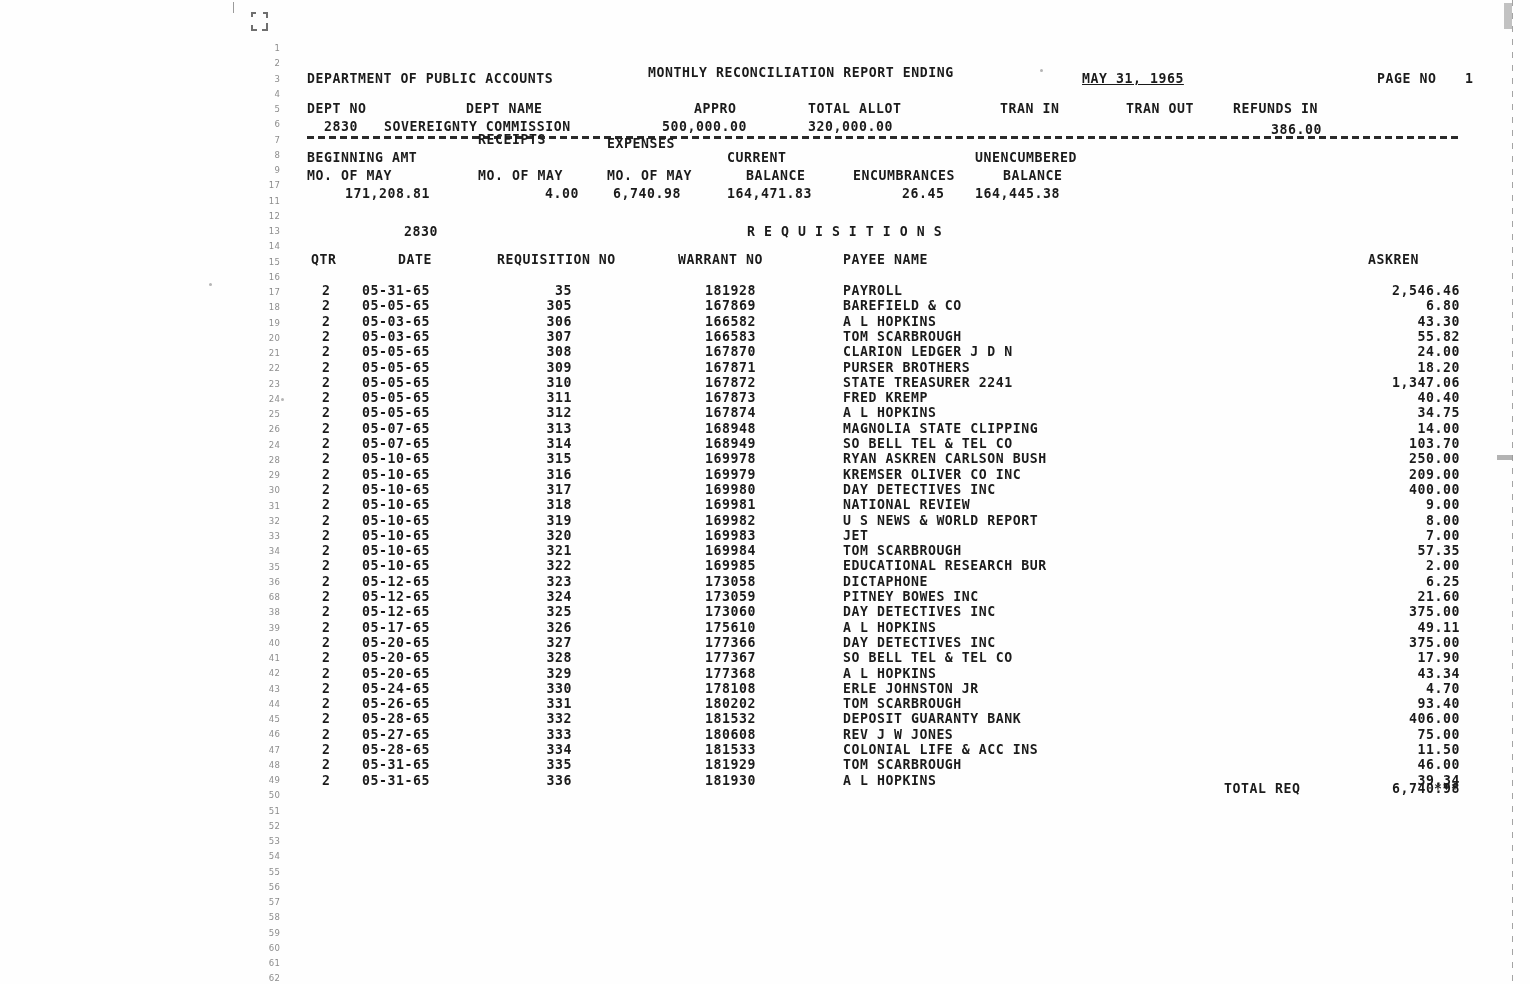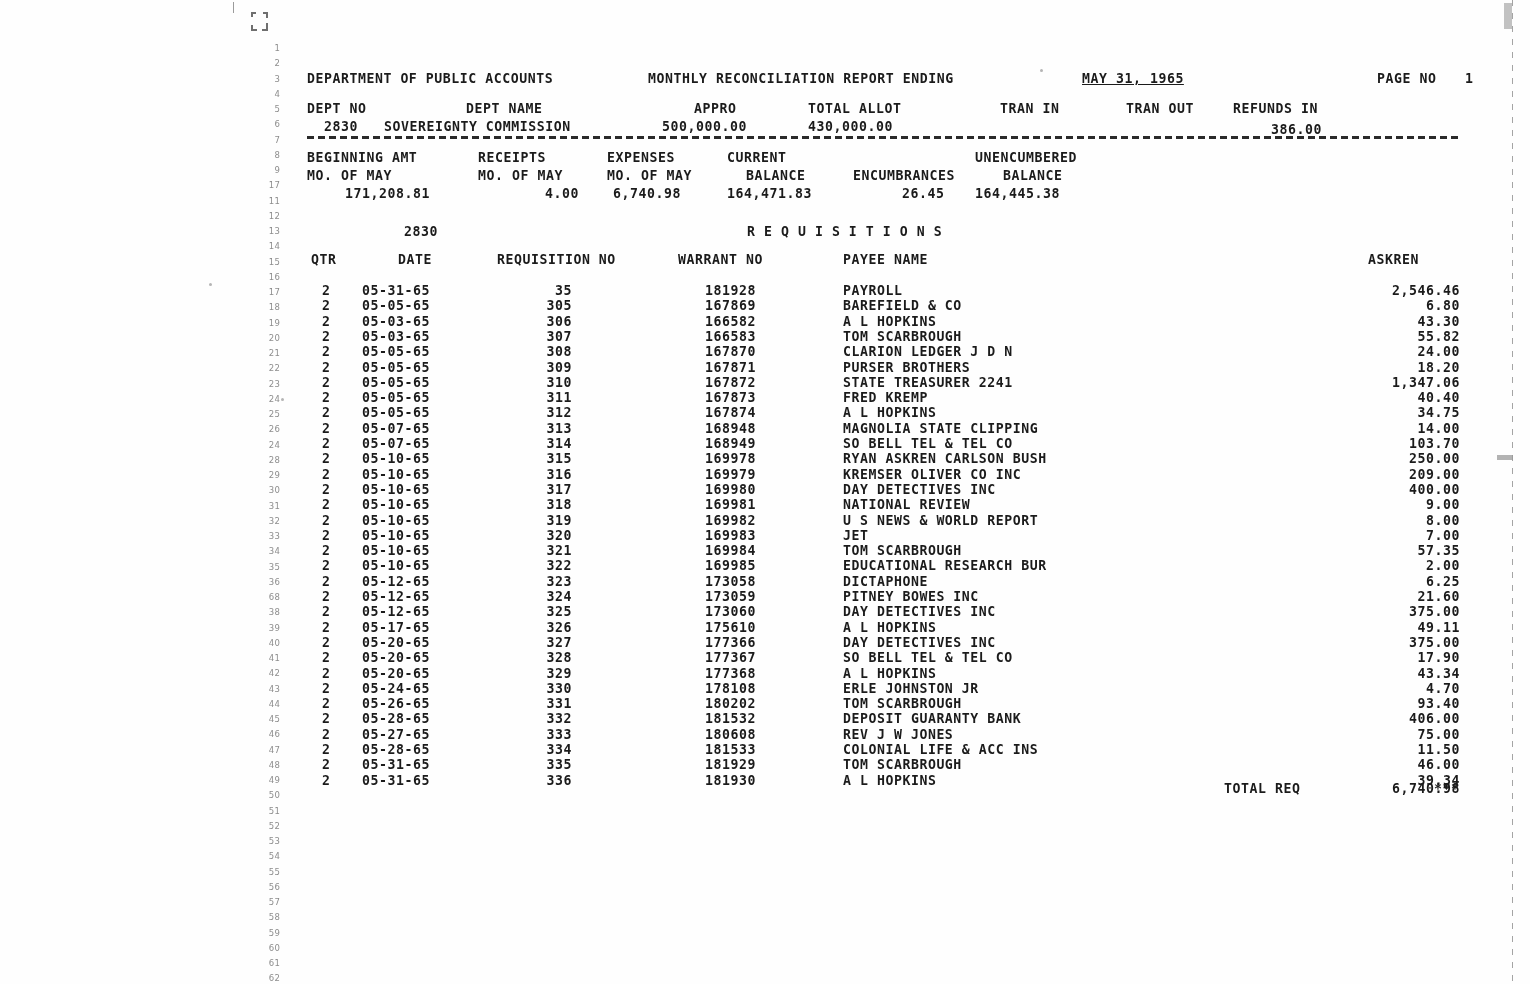--- a/index.html
+++ b/index.html
@@ -200,48 +200,48 @@
       <div>59</div>
       <div>60</div>
       <div>61</div>
       <div>62</div>
     </div>
 
   <div class="report">
 
     
     <div class="row b" style="left:307px; top:71px;">DEPARTMENT OF PUBLIC ACCOUNTS</div>
-    <div class="row b" style="left:648px; top:71px;">MONTHLY RECONCILIATION REPORT ENDING</div>
+    <div class="row b" style="left:648px; top:65px;">MONTHLY RECONCILIATION REPORT ENDING</div>
     <div class="row b" style="left:1082px; top:71px;text-decoration:underline;">MAY 31, 1965</div>
     <div class="row b" style="left:1377px; top:71px;">PAGE NO</div>
     <div class="row b" style="left:1465px; top:71px;">1</div>
 
     
     <div class="row b" style="left:307px; top:101px;">DEPT NO</div>
     <div class="row b" style="left:466px; top:101px;">DEPT NAME</div>
     <div class="row b" style="left:694px; top:101px;">APPRO</div>
     <div class="row b" style="left:808px; top:101px;">TOTAL ALLOT</div>
     <div class="row b" style="left:1000px; top:101px;">TRAN IN</div>
     <div class="row b" style="left:1126px; top:101px;">TRAN OUT</div>
     <div class="row b" style="left:1233px; top:101px;">REFUNDS IN</div>
 
     
     <div class="row b" style="left:324px; top:119px;">2830</div>
     <div class="row b" style="left:384px; top:119px;">SOVEREIGNTY COMMISSION</div>
     <div class="row b" style="left:662px; top:119px;">500,000.00</div>
-    <div class="row b" style="left:808px; top:119px;">430,000.00</div>
+    <div class="row b" style="left:808px; top:119px;">320,000.00</div>
     <div class="row b" style="left:1271px; top:122px;">386.00</div>
 
     
     <div class="dash-rule"></div>
 
     
     <div class="row b" style="left:307px; top:150px;">BEGINNING AMT</div>
-    <div class="row b" style="left:478px; top:150px;">RECEIPTS</div>
-    <div class="row b" style="left:607px; top:150px;">EXPENSES</div>
+    <div class="row b" style="left:478px; top:132px;">RECEIPTS</div>
+    <div class="row b" style="left:607px; top:136px;">EXPENSES</div>
     <div class="row b" style="left:727px; top:150px;">CURRENT</div>
     <div class="row b" style="left:975px; top:150px;">UNENCUMBERED</div>
 
     
     <div class="row b" style="left:307px; top:168px;">MO. OF MAY</div>
     <div class="row b" style="left:478px; top:168px;">MO. OF MAY</div>
     <div class="row b" style="left:607px; top:168px;">MO. OF MAY</div>
     <div class="row b" style="left:746px; top:168px;">BALANCE</div>
     <div class="row b" style="left:853px; top:168px;">ENCUMBRANCES</div>
     <div class="row b" style="left:1003px; top:168px;">BALANCE</div>

